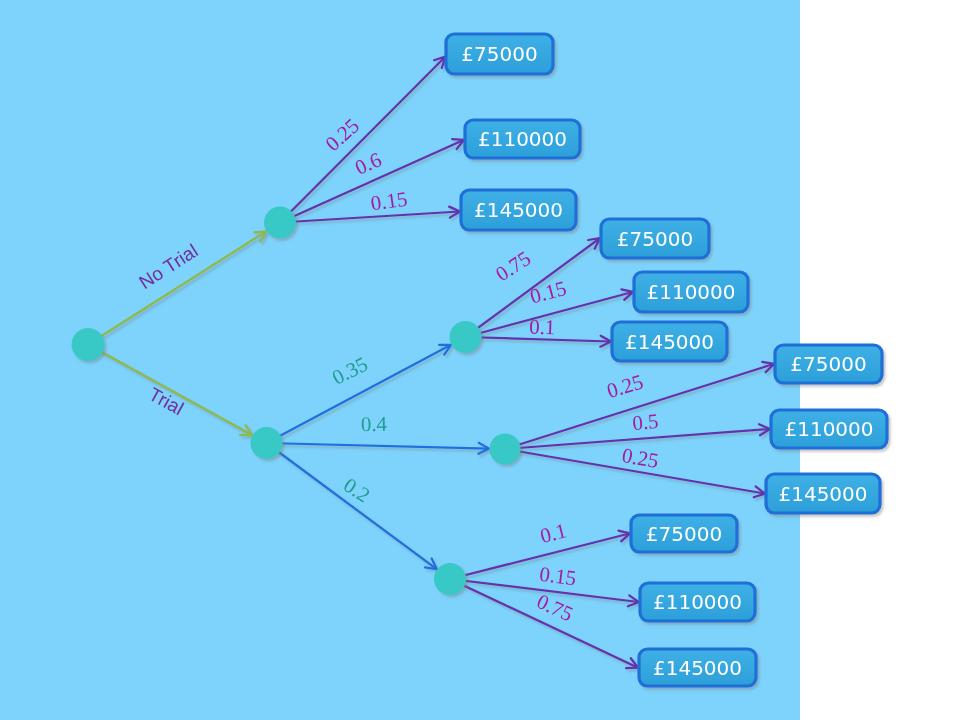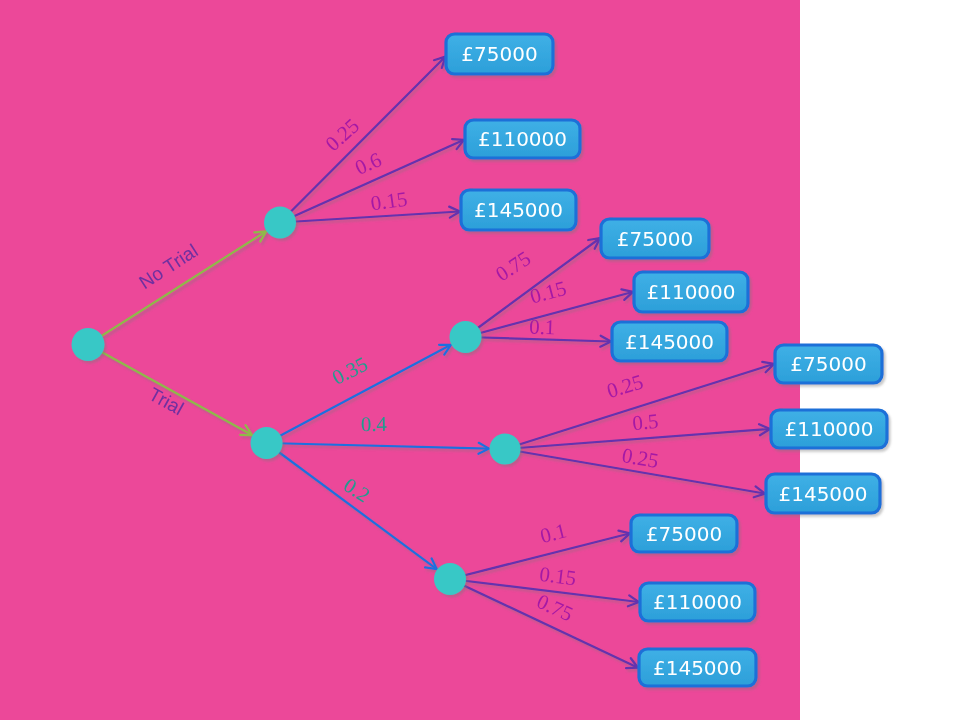--- a/index.html
+++ b/index.html
@@ -7,21 +7,21 @@
     padding: 0;
     width: 960px;
     height: 720px;
     background: #ffffff;
     overflow: hidden;
   }
   .stage {
     position: relative;
     width: 800px;
     height: 720px;
-    background: #ec4899;
+    background: #7dd3fc;
   }
   svg { display: block; }
   .edge-line { fill: none; }
   .node-circle { stroke: none; }
   .payoff-rect { }
   .payoff-text {
     font-family: "DejaVu Sans", "Liberation Sans", sans-serif;
     font-weight: normal;
     text-anchor: middle;
   }

